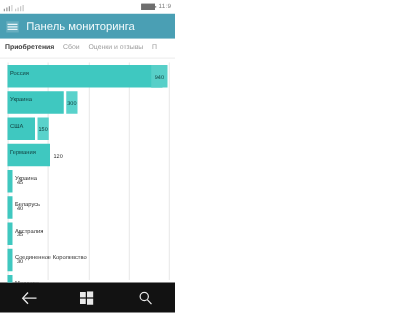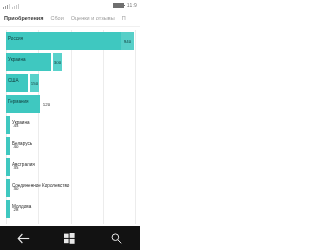--- a/index.html
+++ b/index.html
@@ -241,20 +241,28 @@
           <i></i>
           <i></i>
         </span>
     </div>
     <div class="status-right">
       <span class="batt"></span>
       <span class="clock">11:9</span>
     </div>
   </div>
 
+  <div class="appbar">
+    <span class="hamburger">
+        <i></i>
+        <i></i>
+        <i></i>
+      </span>
+    <span class="apptitle">Панель мониторинга</span>
+  </div>
 
   <div class="tabs">
     <span class="tab active">Приобретения</span>
     <span class="tab">Сбои</span>
     <span class="tab">Оценки и отзывы</span>
     <span class="tab">П</span>
   </div>
 
   <div class="chart-wrap">
     <div class="gridlines">

